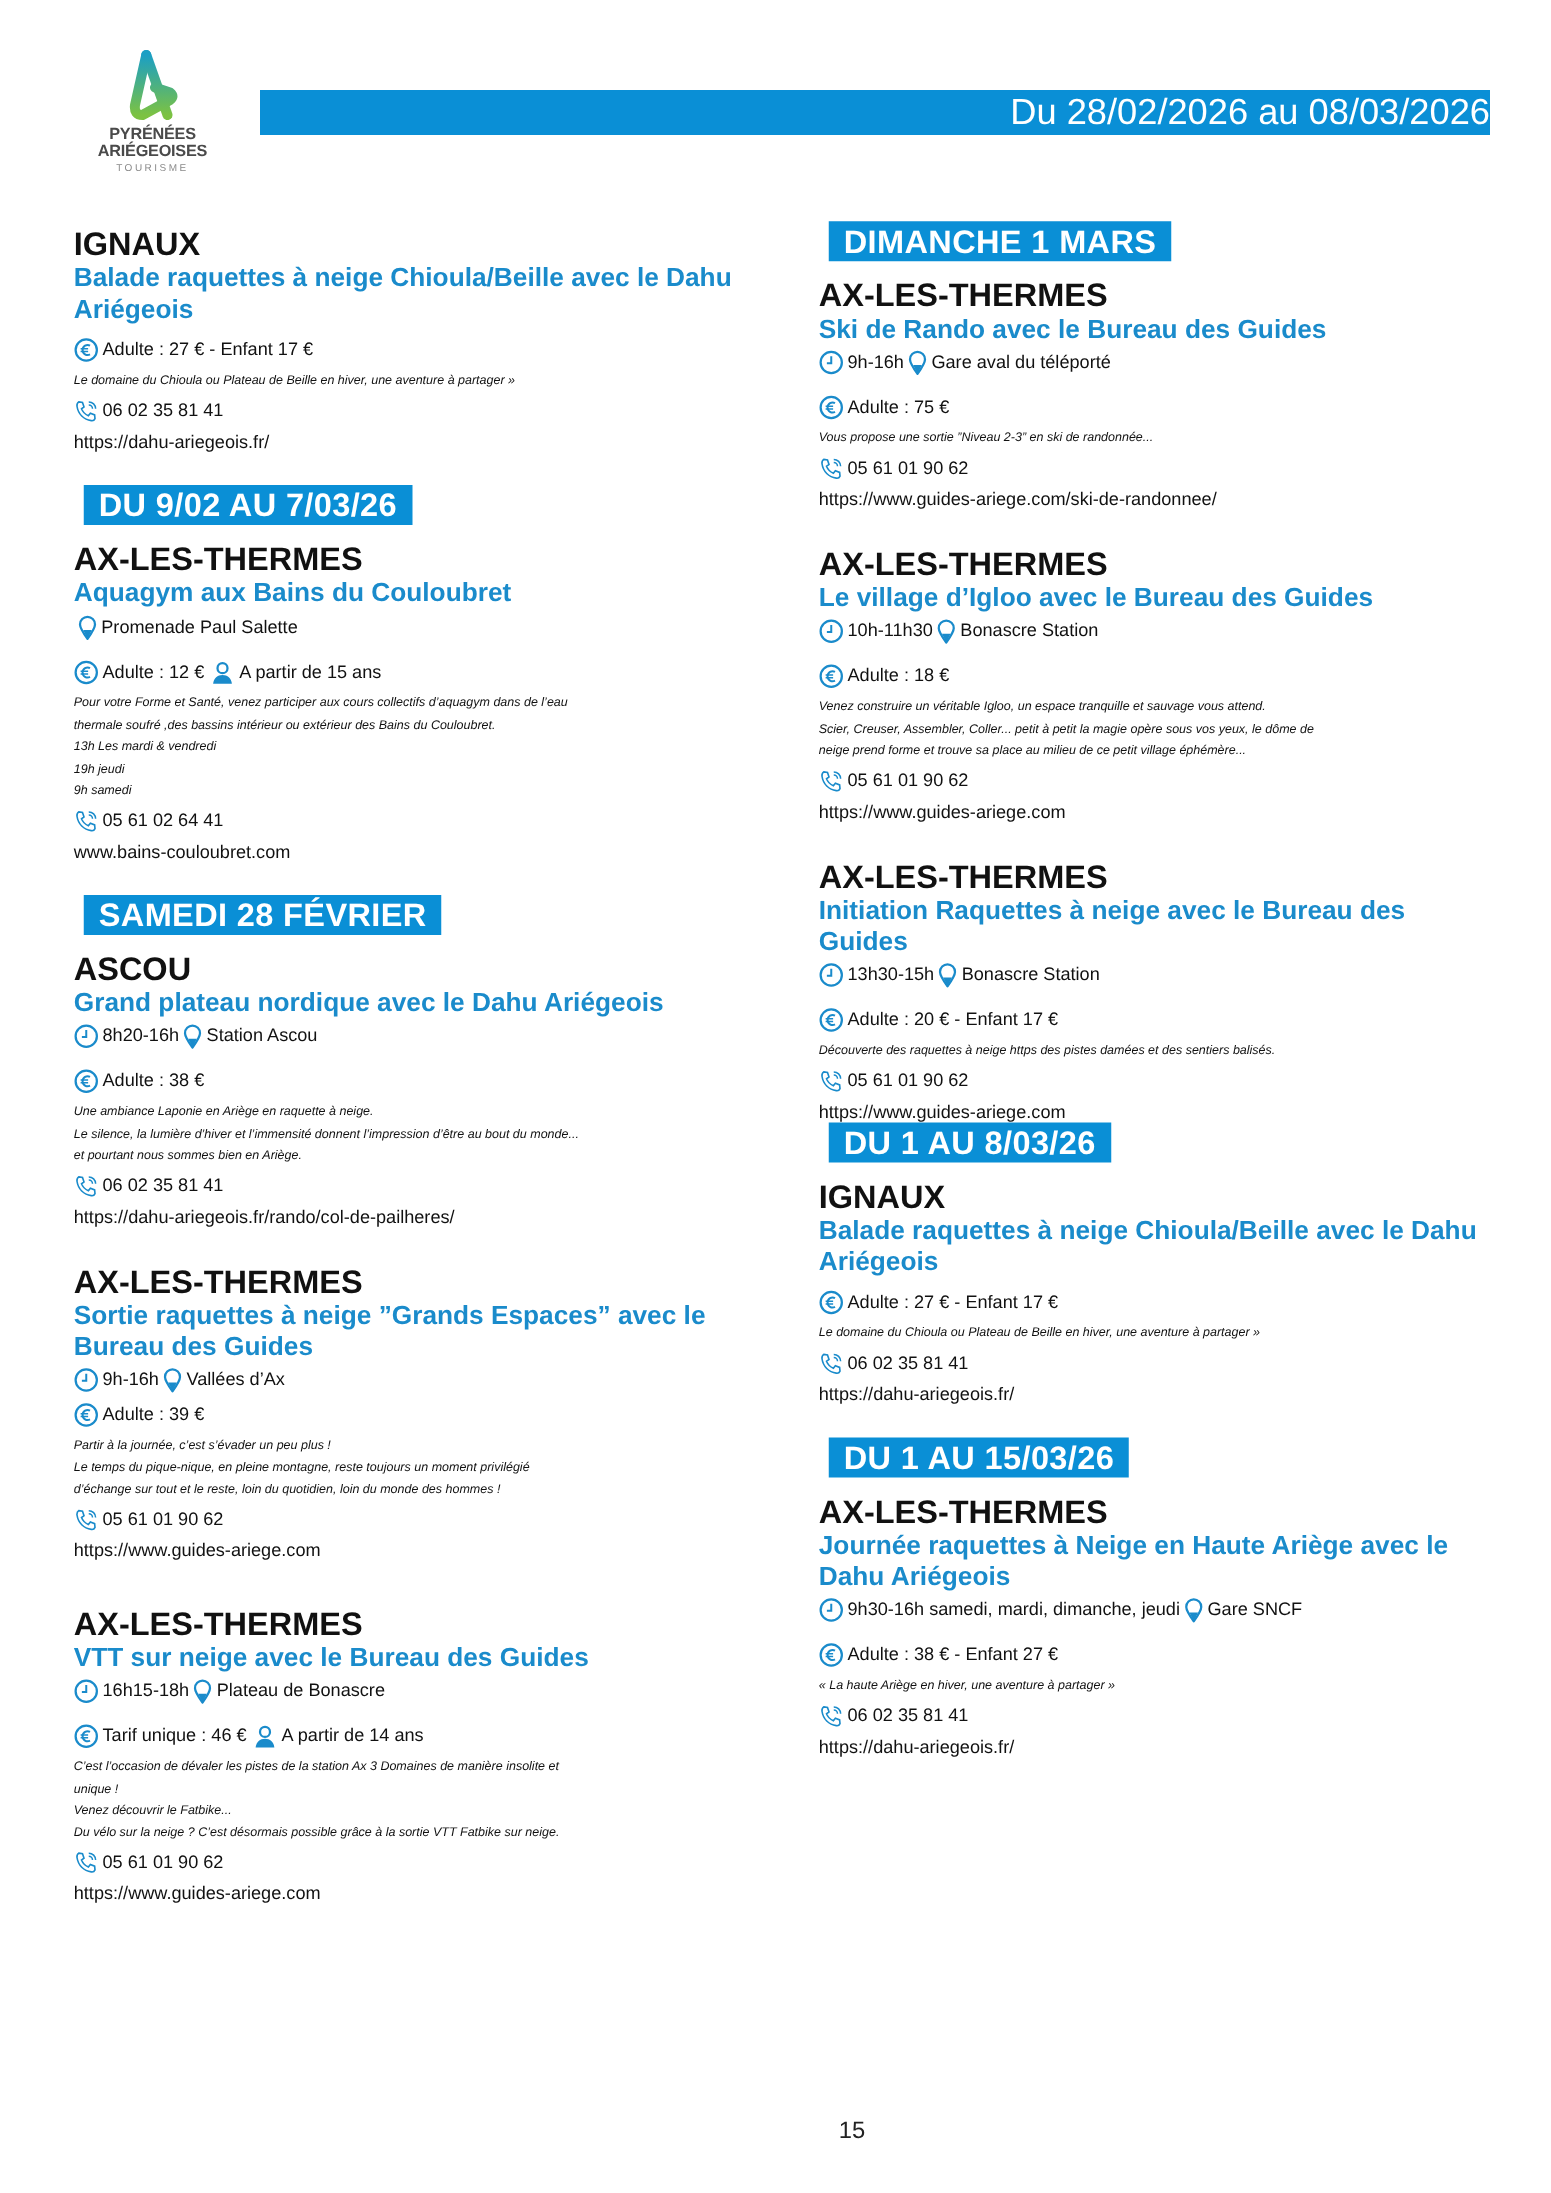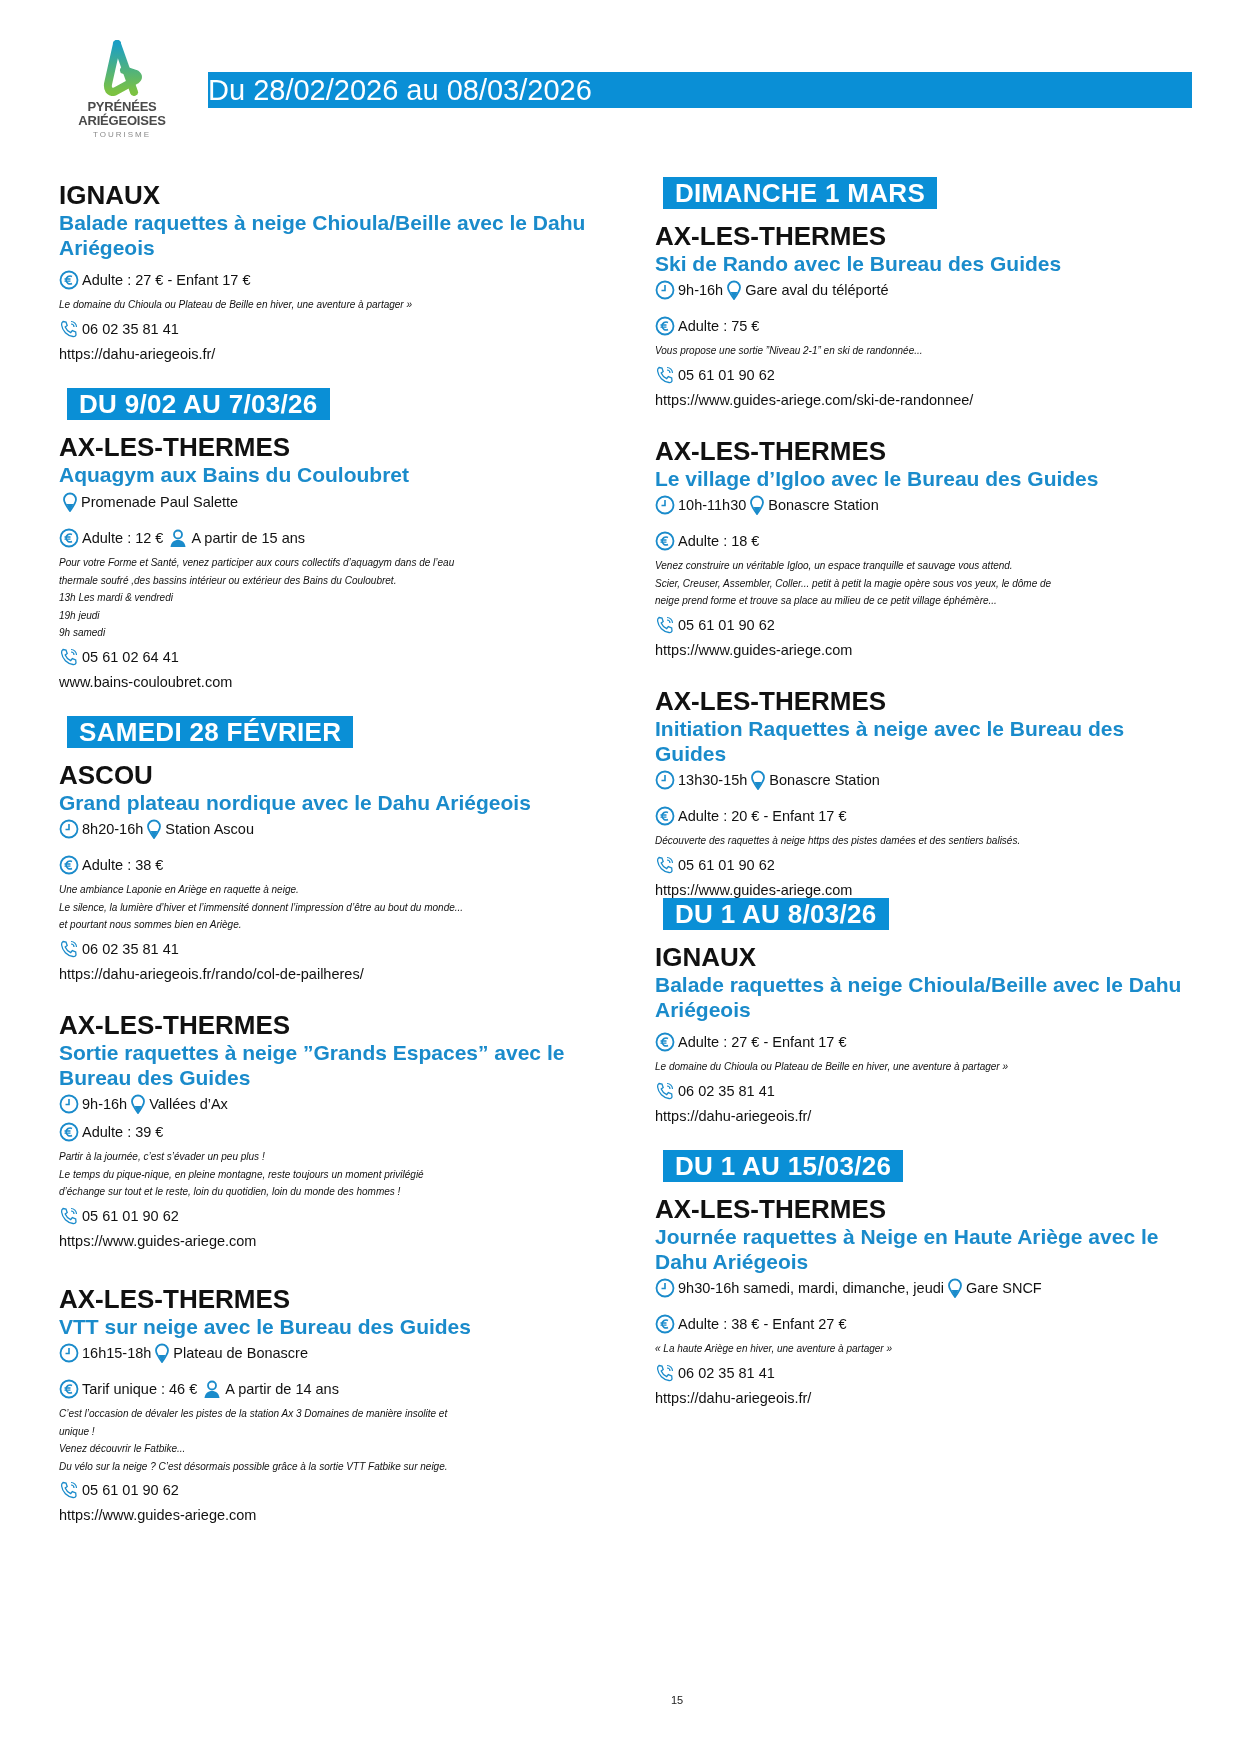--- a/index.html
+++ b/index.html
@@ -3,35 +3,35 @@
 <meta charset="utf-8">
 <style>
   html, body { margin:0; padding:0; background:#fff; }
   body { width:1241px; height:1754px; position:relative; overflow:hidden;
          font-family:"Liberation Sans", sans-serif; color:#1a1a1a; }
   .logo { position:absolute; left:62px; top:40px; width:120px; text-align:center; }
   .logo svg { display:block; margin:0 auto; }
   .logo .l1, .logo .l2 { font-family:"Liberation Sans", sans-serif; font-weight:bold; font-size:13px; color:#4a4a4a; line-height:14px; letter-spacing:-0.2px; }
   .logo .l3 { font-size:8px; color:#8a8a8a; letter-spacing:2px; margin-top:2px; }
   .banner { position:absolute; left:208px; top:72px; width:984px; height:36px; background:#0a8fd6;
-            color:#fff; font-size:29px; text-align:left; line-height:36px; font-family:"Liberation Sans", sans-serif; }
+            color:#fff; font-size:29px; text-align:right; line-height:36px; font-family:"Liberation Sans", sans-serif; }
   .col { position:absolute; top:0; }
   .col-left { left:59px; width:550px; }
   .col-right { left:655px; width:540px; }
   .date-tag { display:inline-block; background:#0a8fd6; color:#fff; font-weight:bold; font-size:26px;
               padding:0 12px; line-height:32px; margin-left:8px; letter-spacing:0.3px; }
   .town { font-weight:bold; font-size:26px; color:#111; margin:0; line-height:26px; }
   .title { font-weight:bold; font-size:21px; color:#1a8bcb; line-height:25px; margin:2px 0 0 0; }
   .row { font-size:14.5px; line-height:20px; display:flex; align-items:center; color:#111; }
   .row .ic { width:20px; height:20px; flex:0 0 20px; margin-right:3px; }
   .row .ic2 { width:16px; height:20px; flex:0 0 16px; margin:0 3px 0 3px; }
   .desc { font-style:italic; font-size:10px; line-height:17.5px; color:#111; white-space:pre-line; }
   .url { font-size:14.5px; line-height:20px; color:#111; }
   .block { position:absolute; left:0; width:100%; }
-  .pagenum { position:absolute; left:671px; top:1694px; font-size:11px; color:#222; }
+  .pagenum { position:absolute; left:671px; top:1694px; font-size:19px; color:#222; }
 </style>
 </head>
 <body>
 
 <svg width="0" height="0" style="position:absolute">
   <defs>
     <symbol id="i-euro" viewBox="0 0 20 20">
         <circle cx="10" cy="10" r="8.5" fill="none" stroke="#1a8bcb" stroke-width="1.8"></circle>
         <path d="M13 6.5a4 4 0 1 0 0 7" fill="none" stroke="#1a8bcb" stroke-width="1.6"></path>
         <path d="M5.5 9h6M5.5 11.2h6" stroke="#1a8bcb" stroke-width="1.3"></path>
@@ -246,21 +246,21 @@
           <use href="#i-pin"></use>
         </svg>
       <span>Gare aval du téléporté</span>
     </div>
     <div class="row" style="margin-top:16px">
       <svg class="ic">
           <use href="#i-euro"></use>
         </svg>
       <span>Adulte : 75 €</span>
     </div>
-    <div class="desc" style="margin-top:6px">Vous propose une sortie ”Niveau 2-1” en ski de randonnée...</div>
+    <div class="desc" style="margin-top:6px">Vous propose une sortie ”Niveau 2-3” en ski de randonnée...</div>
     <div class="row" style="margin-top:5px">
       <svg class="ic">
           <use href="#i-phone"></use>
         </svg>
       <span>05 61 01 90 62</span>
     </div>
     <div class="url" style="margin-top:5px">https://www.guides-ariege.com/ski-de-randonnee/</div>
   </div>
 
   <div class="block" style="top:438px">

